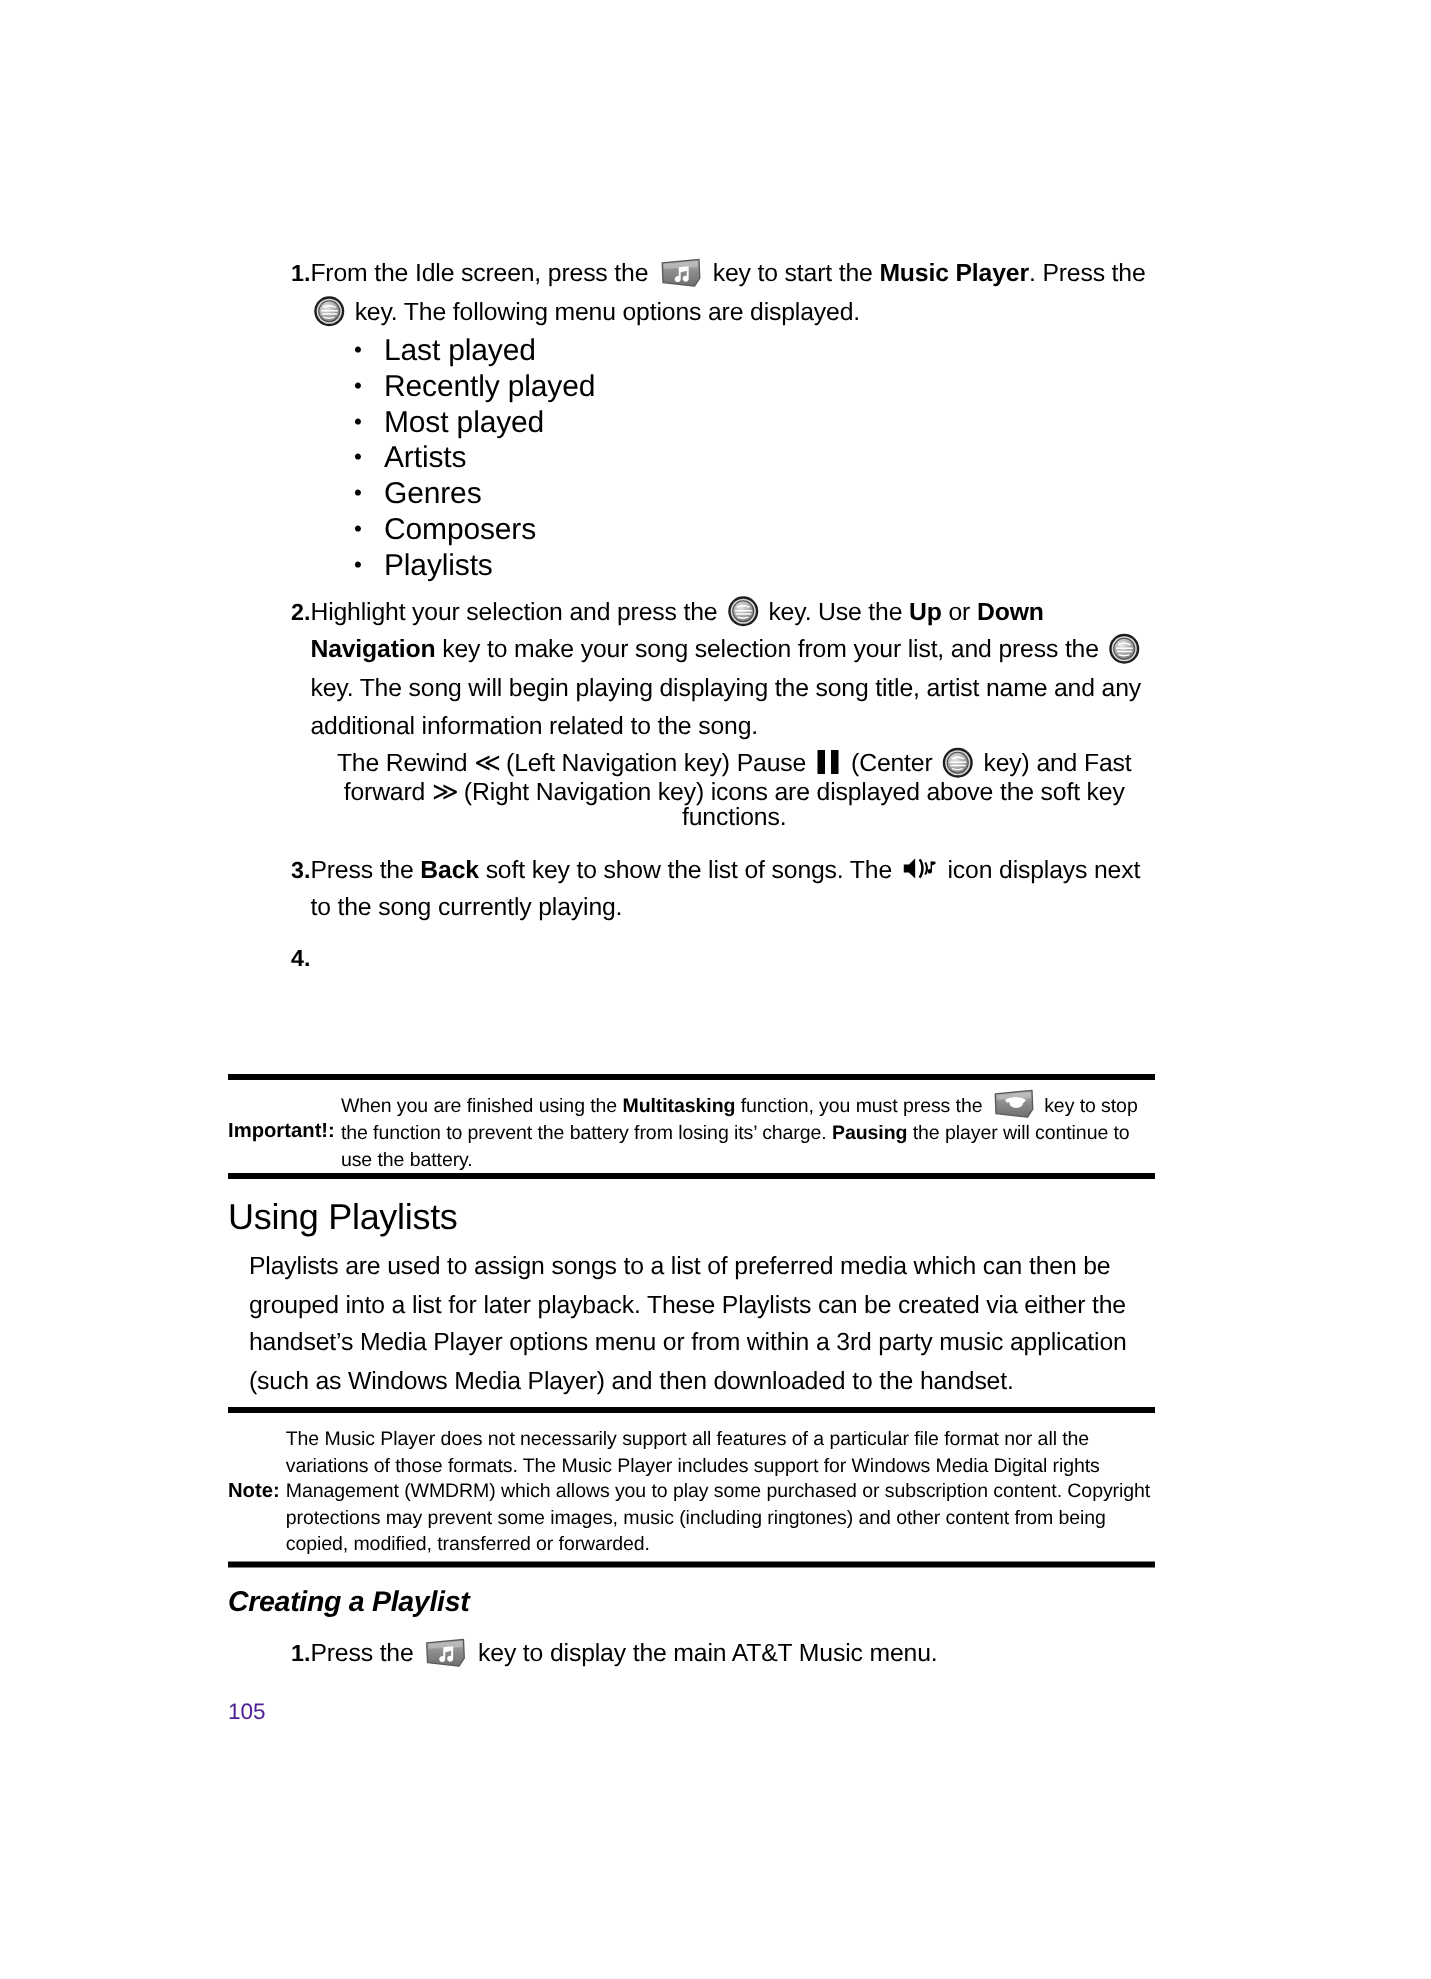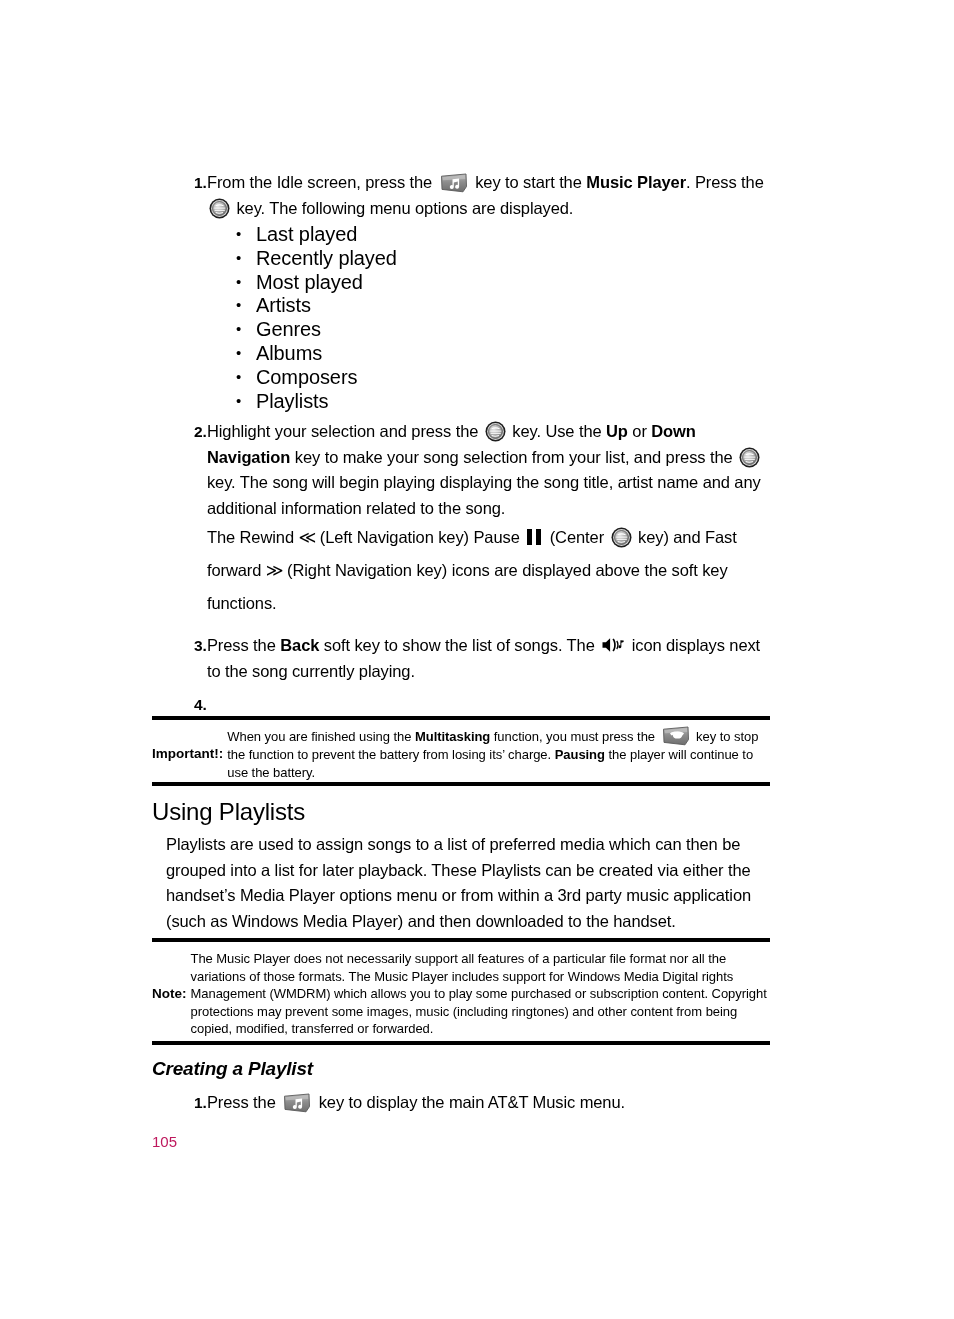--- a/index.html
+++ b/index.html
@@ -68,22 +68,23 @@
   .bullets li::before {
     content: "\2022";
     position: absolute;
     left: 0;
     top: -1px;
     font-size: 15px;
   }
 
   .para-indent {
     font-size: 16.5px;
-    line-height: 32px;
+    line-height: 17px;
     letter-spacing: -0.1px;
+    text-align: center;
   }
 
   b { font-weight: bold; }
 
   
   .rule {
     position: absolute;
     left: 152px;
     width: 618px;
     background: #000;
@@ -137,21 +138,21 @@
     width: 606px;
     font-size: 16.5px;
     line-height: 25.5px;
     letter-spacing: -0.1px;
   }
 
   .folio {
     position: absolute;
     left: 152px;
     font-size: 15px;
-    color: #be185d;
+    color: #4c1d95;
   }
 
   
   .ico {
     display: inline-block;
     vertical-align: -4px;
     position: relative;
   }
 
   
@@ -237,21 +238,20 @@
               </g>
             </svg></span> key. The following menu options are displayed.</div>
     </div>
 
     <ul class="bullets">
       <li>Last played</li>
       <li>Recently played</li>
       <li>Most played</li>
       <li>Artists</li>
       <li>Genres</li>
-      <li>Albums</li>
       <li>Composers</li>
       <li>Playlists</li>
     </ul>
 
     <div class="step">
       <div class="step-num">2.</div>
       <div class="step-body">
         <div>Highlight your selection and press the <span class="ico att"><svg viewBox="0 0 21 21" width="21" height="21">
                 <defs>
                   <radialGradient id="ag" cx="0.38" cy="0.32" r="0.78">

